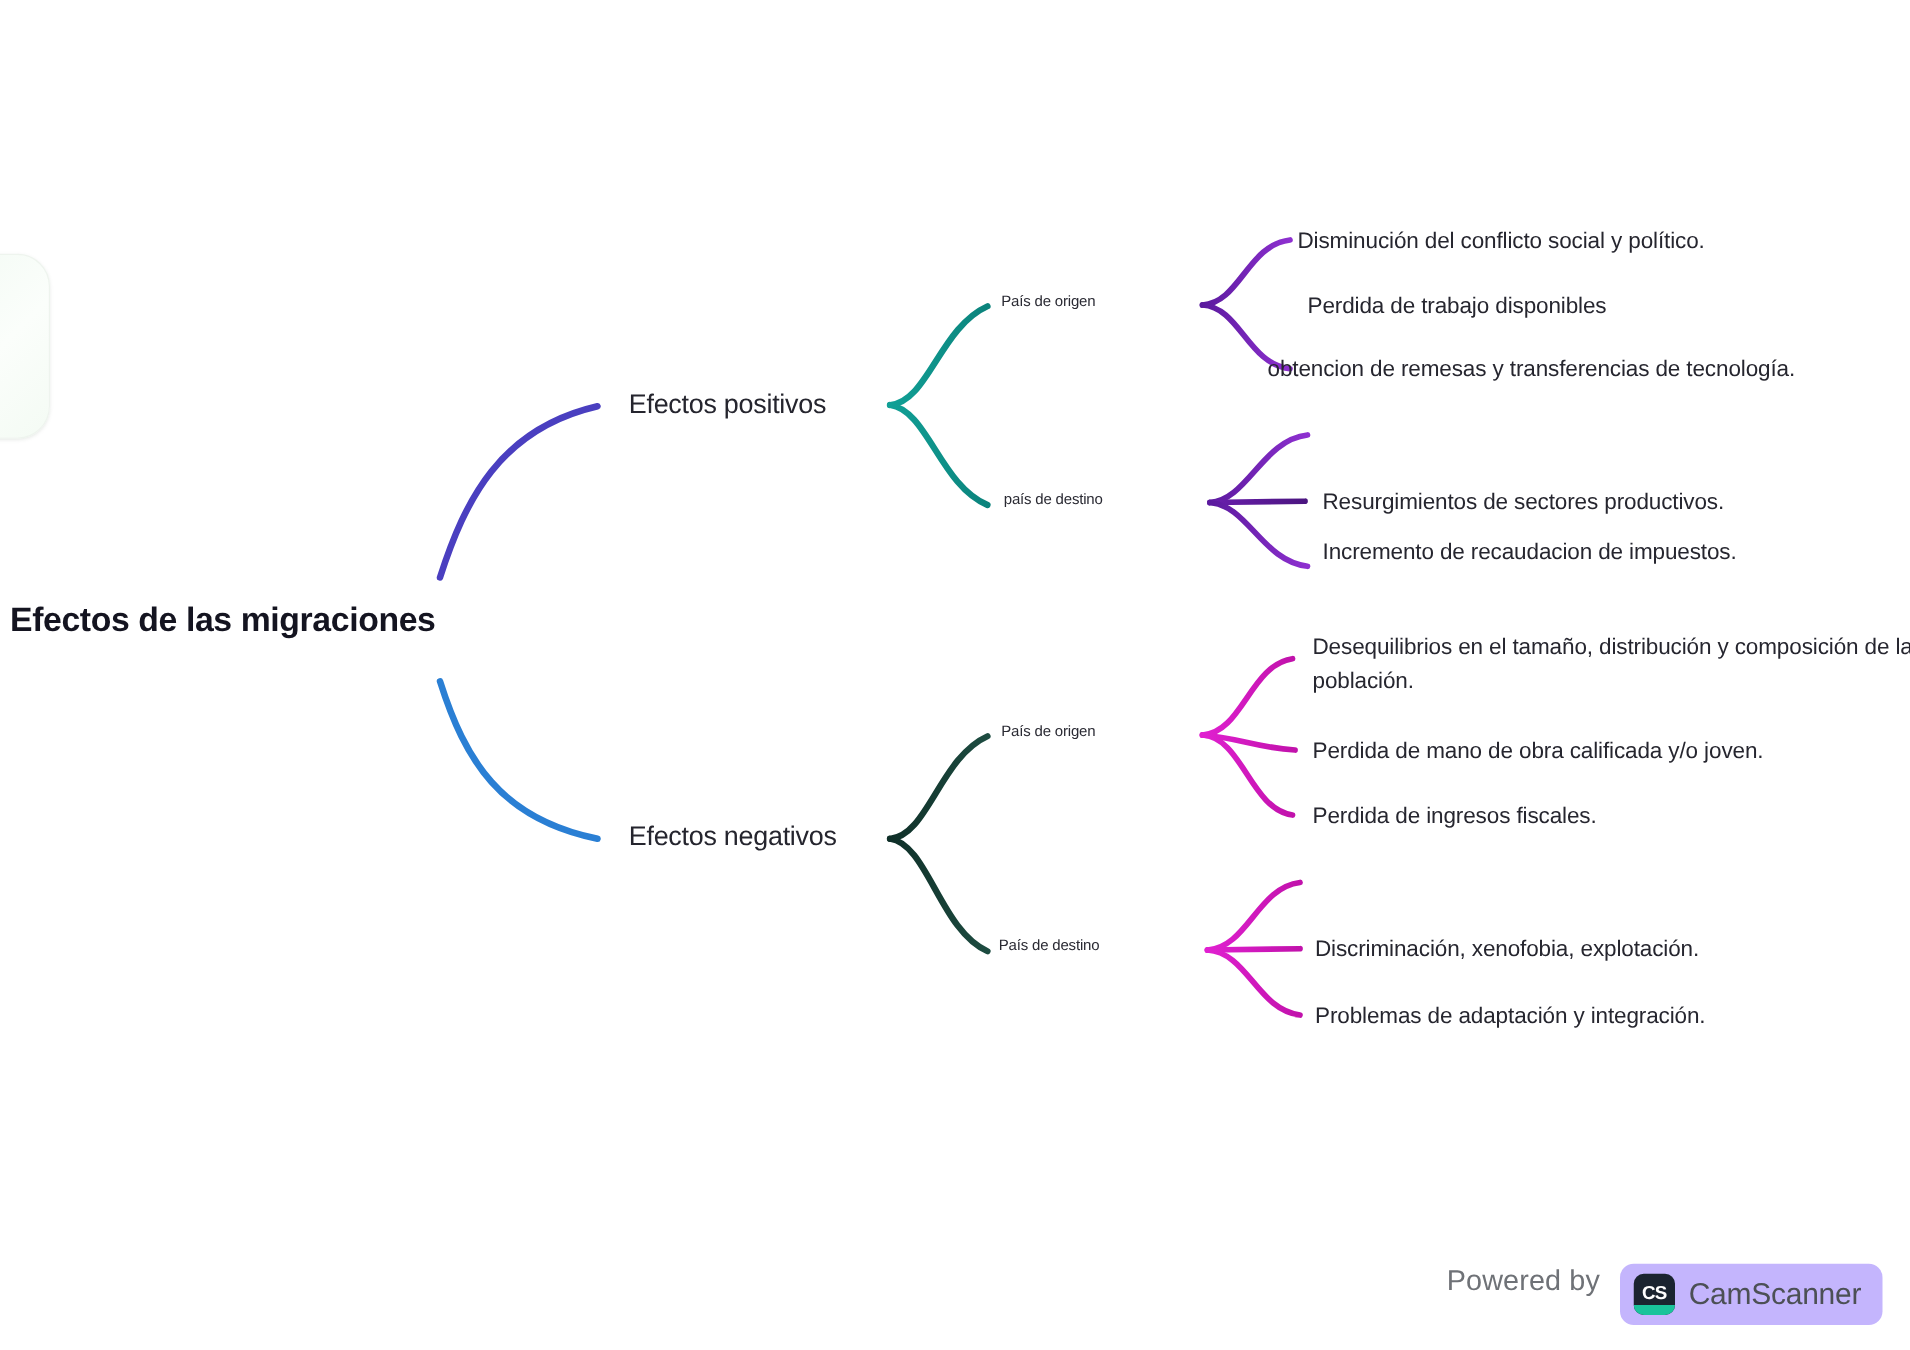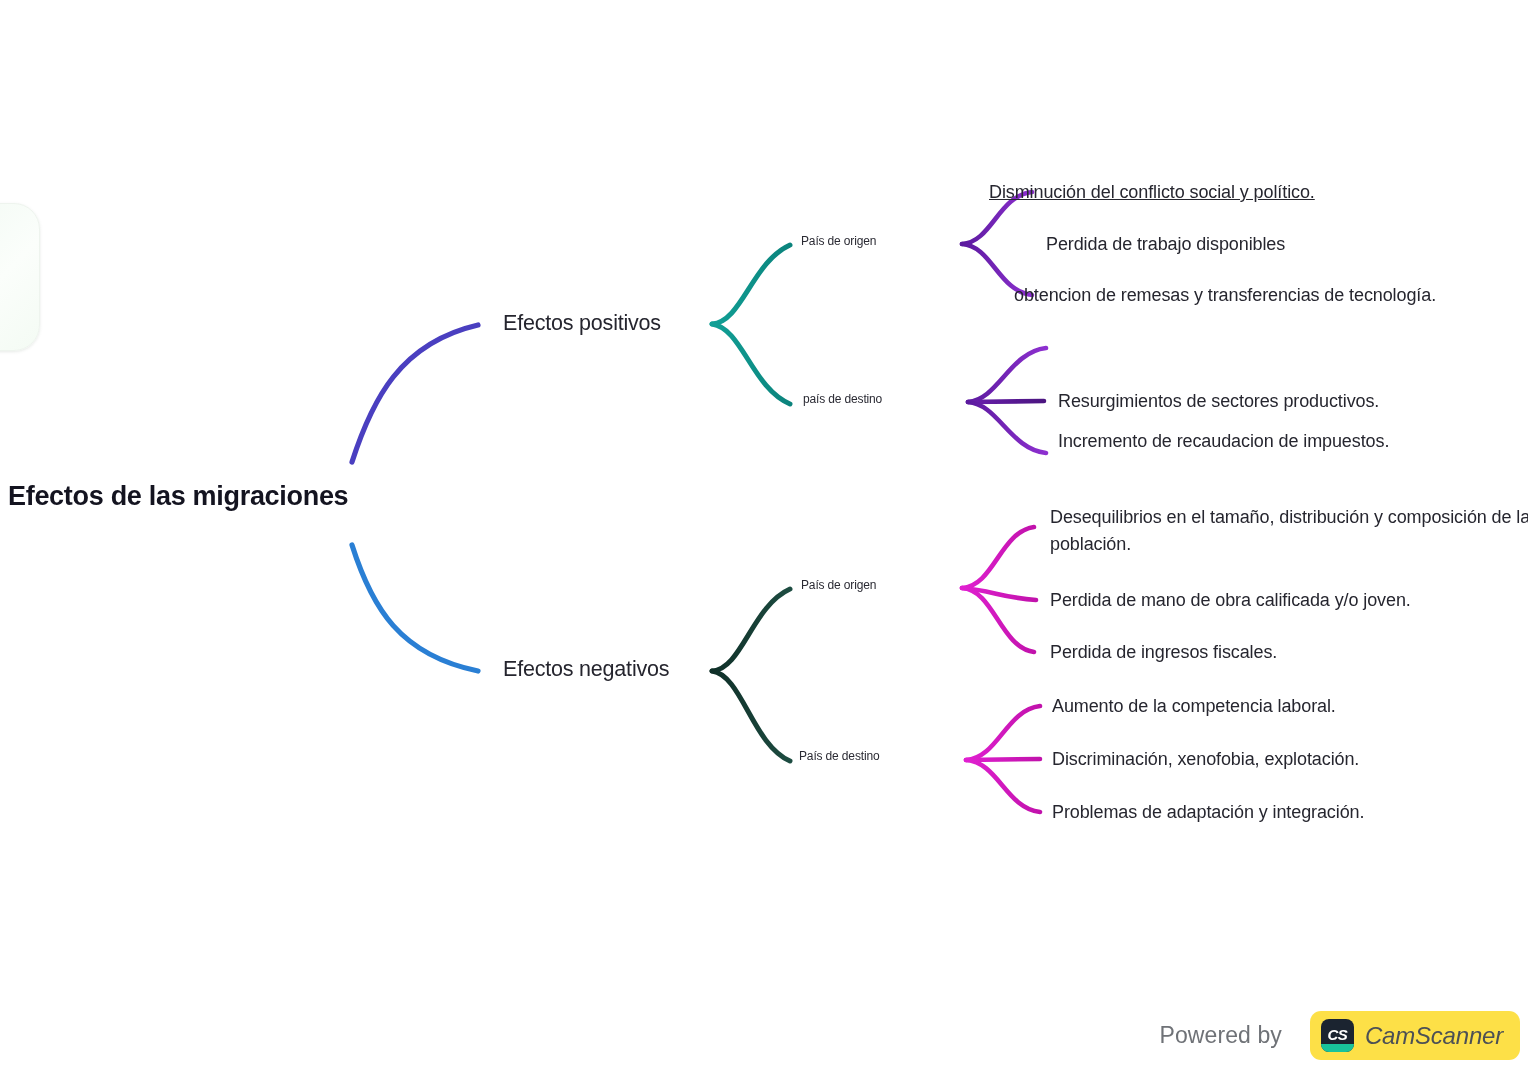--- a/index.html
+++ b/index.html
@@ -87,39 +87,38 @@
     height: 146px;
     border-radius: 26px;
     background: linear-gradient(135deg, #f2faf3 0%, #fbfefb 55%, #f4fbf4 100%);
     box-shadow: 0 1px 3px rgba(120,140,120,0.18);
     border: 1px solid #eef4ee;
   }
 
   
   #watermark {
     position: absolute;
-    right: 8px;
+    right: 22px;
     bottom: 20px;
     display: flex;
-    align-items: center;
-    gap: 28px;
+    align-items: flex-start;
+    gap: 16px;
   }
   #watermark .powered {
     font-size: 23px;
     color: #6f7277;
     letter-spacing: 0.1px;
   }
   #watermark .cs-pill {
     display: flex;
     align-items: center;
     gap: 11px;
-    background: #fde047;
+    background: #c4b5fd;
     border-radius: 11px;
     padding: 8px 17px 8px 11px;
-    font-style: italic;
   }
   #watermark .cs-logo {
     width: 33px;
     height: 33px;
     border-radius: 8px;
     background: #1b2430;
     position: relative;
     overflow: hidden;
     display: flex;
     align-items: center;
@@ -213,40 +212,39 @@
     <path d="M966,760 L 1040,759" fill="none" stroke="url(#gradMagenta)" stroke-width="4.6" stroke-linecap="round"></path>
     <path d="M966,760 C 998,762 1006,808 1040,812" fill="none" stroke="url(#gradMagenta)" stroke-width="4.6" stroke-linecap="round"></path>
   </svg>
 
   <div class="node root-node">Efectos de las migraciones</div>
 
   <div class="node branch-node" style="left:503px; top:311px;">Efectos positivos</div>
 
   <div class="node sub-node" style="left:801px; top:234px;">País de origen</div>
 
-  <div class="node leaf-node" style="left:989px; top:179px;text-decoration:underline;">Disminución del conflicto social y político.</div>
+  <div class="node leaf-node" style="left:1038px; top:179px;">Disminución del conflicto social y político.</div>
   <div class="node leaf-node" style="left:1046px; top:231px;">Perdida de trabajo disponibles</div>
   <div class="node leaf-node" style="left:1014px; top:282px;">obtencion de remesas y transferencias de tecnología.</div>
 
   <div class="node sub-node" style="left:803px; top:392px;">país de destino</div>
 
   <div class="node leaf-node" style="left:1058px; top:388px;">Resurgimientos de sectores productivos.</div>
   <div class="node leaf-node" style="left:1058px; top:428px;">Incremento de recaudacion de impuestos.</div>
 
   <div class="node branch-node" style="left:503px; top:657px;">Efectos negativos</div>
 
   <div class="node sub-node" style="left:801px; top:578px;">País de origen</div>
 
   <div class="node leaf-node wrap" style="left:1050px; top:504px;">Desequilibrios en el tamaño, distribución y composición de la población.</div>
   <div class="node leaf-node" style="left:1050px; top:587px;">Perdida de mano de obra calificada y/o joven.</div>
   <div class="node leaf-node" style="left:1050px; top:639px;">Perdida de ingresos fiscales.</div>
 
   <div class="node sub-node" style="left:799px; top:749px;">País de destino</div>
 
-  <div class="node leaf-node" style="left:1052px; top:693px;">Aumento de la competencia laboral.</div>
   <div class="node leaf-node" style="left:1052px; top:746px;">Discriminación, xenofobia, explotación.</div>
   <div class="node leaf-node" style="left:1052px; top:799px;">Problemas de adaptación y integración.</div>
 
   <div id="watermark">
     <span class="powered">Powered by</span>
     <span class="cs-pill">
       <span class="cs-logo">
         <span class="cs-strip"></span>
         <span class="cs-text">CS</span>
       </span>

